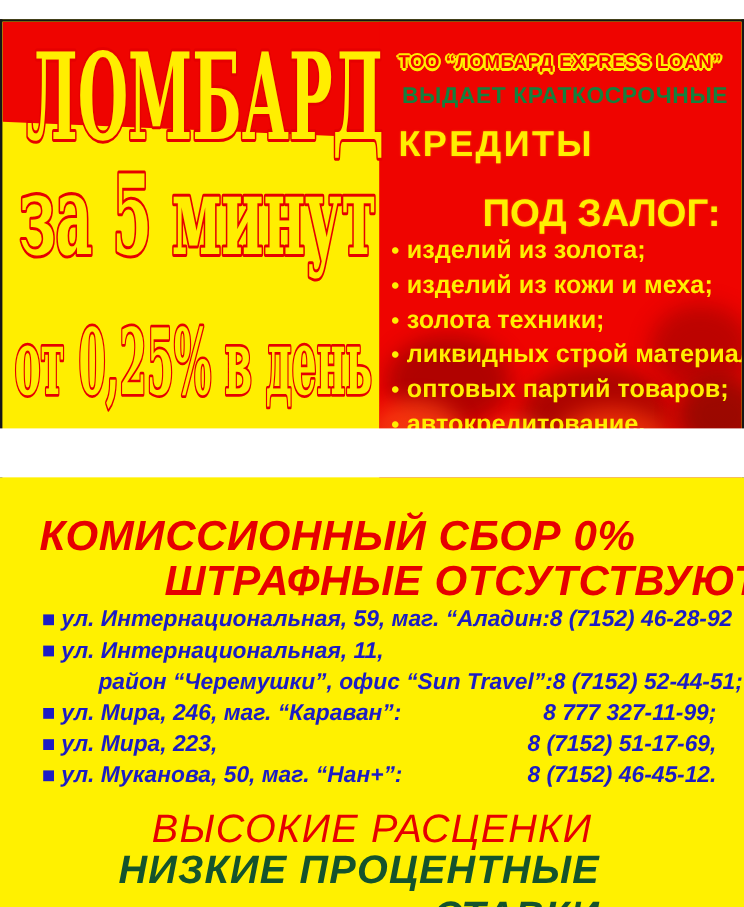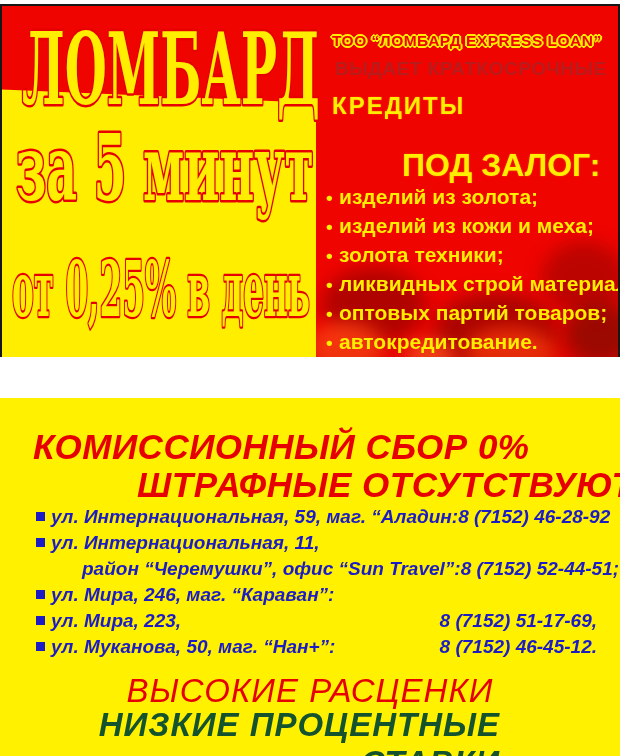--- a/index.html
+++ b/index.html
@@ -1,20 +1,20 @@
 <!DOCTYPE html>
 <html><head>
 <meta charset="utf-8">
 <style>
   html,body{margin:0;padding:0;background:#ffffff;}
   .page{position:relative;width:620px;height:756px;background:#ffffff;overflow:hidden;
         font-family:"Liberation Sans",sans-serif;}
 
   
-  .top-card{position:absolute;left:0;top:4px;width:620px;height:442px;box-sizing:border-box;
+  .top-card{position:absolute;left:0;top:16px;width:620px;height:442px;box-sizing:border-box;
     background:#ffee00;border:2px solid #161616;border-bottom:3px solid #2e2e2e;overflow:hidden;}
   .red-band{position:absolute;left:0;top:0;width:316px;height:97px;background:#ef0400;
     clip-path:polygon(0 0,100% 0,100% 100%,0 86%);}
   .red-column{position:absolute;left:314px;top:0;right:0;bottom:0;background:#ef0400;overflow:hidden;}
   .blob{position:absolute;border-radius:50%;filter:blur(9px);}
   .b1{left:6px;top:262px;width:104px;height:74px;background:#a50300;opacity:.85;}
   .b2{left:118px;top:286px;width:124px;height:80px;background:#9c0500;opacity:.8;}
   .b3{left:226px;top:236px;width:84px;height:72px;background:#b30400;opacity:.85;}
   .b4{left:-8px;top:316px;width:76px;height:52px;background:#ff4512;opacity:.8;}
   .b5{left:148px;top:322px;width:92px;height:48px;background:#ff3a0a;opacity:.8;}
@@ -31,22 +31,22 @@
   .tag1-svg{left:14px;top:126px;}
   .tag1-svg text{font-size:92px;stroke-width:5px;}
   .tag2-svg{left:10px;top:246px;}
   .tag2-svg text{font-size:76px;stroke-width:4.5px;}
 
   .company-line{position:absolute;left:330px;top:26px;font-size:15.5px;font-weight:bold;
     letter-spacing:.5px;color:#ef0400;white-space:nowrap;
     text-shadow:-2px 0 #ffee00,2px 0 #ffee00,0 -2px #ffee00,0 2px #ffee00,
       -1px -1px #ffee00,1px -1px #ffee00,-1px 1px #ffee00,1px 1px #ffee00;}
   .issues-line{position:absolute;left:333px;top:52px;font-size:19px;font-weight:bold;
-    letter-spacing:.5px;color:#b91c1c;white-space:nowrap;}
-  .credits-line{position:absolute;left:330px;top:86px;font-size:24px;font-weight:bold;
+    letter-spacing:.5px;color:#15803d;white-space:nowrap;}
+  .credits-line{position:absolute;left:330px;top:86px;font-size:30px;font-weight:bold;
     letter-spacing:2px;color:#ffee00;white-space:nowrap;text-shadow:0 0 2px rgba(255,120,0,.7);text-align:center;}
   .collateral-heading{position:absolute;left:400px;top:141px;font-size:32px;font-weight:bold;
     color:#ffee00;white-space:nowrap;text-shadow:0 0 2px rgba(255,120,0,.7);}
   .collateral-list{position:absolute;left:324px;top:176px;margin:0;padding:0;list-style:none;}
   .collateral-list li{height:29px;line-height:29px;font-size:21px;font-weight:bold;
     color:#ffee00;white-space:nowrap;}
   .dot{display:inline-block;width:13px;font-size:19px;}
 
   
   .gap{position:absolute;left:0;top:357px;width:620px;height:41px;background:#ffffff;}
@@ -130,20 +130,21 @@
       <span class="atext">ул. Интернациональная, 11,</span>
       <span class="aphone"></span>
     </div>
     <div class="arow indent">
       <span class="atext">район “Черемушки”, офис “Sun Travel”:</span>
       <span class="aphone">8 (7152) 52-44-51;</span>
     </div>
     <div class="arow">
       <span class="sq"></span>
       <span class="atext">ул. Мира, 246, маг. “Караван”:</span>
+      <span class="aphone">8 777 327-11-99;</span>
     </div>
     <div class="arow">
       <span class="sq"></span>
       <span class="atext">ул. Мира, 223,</span>
       <span class="aphone">8 (7152) 51-17-69,</span>
     </div>
     <div class="arow">
       <span class="sq"></span>
       <span class="atext">ул. Муканова, 50, маг. “Нан+”:</span>
       <span class="aphone">8 (7152) 46-45-12.</span>

